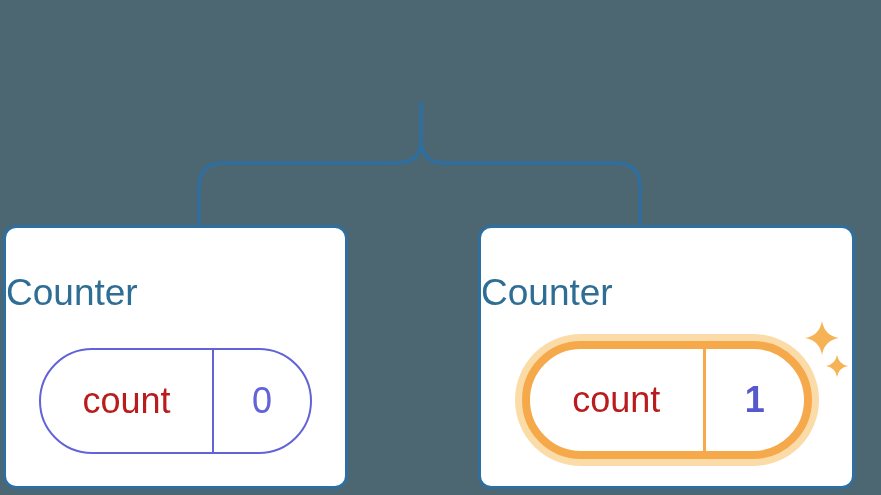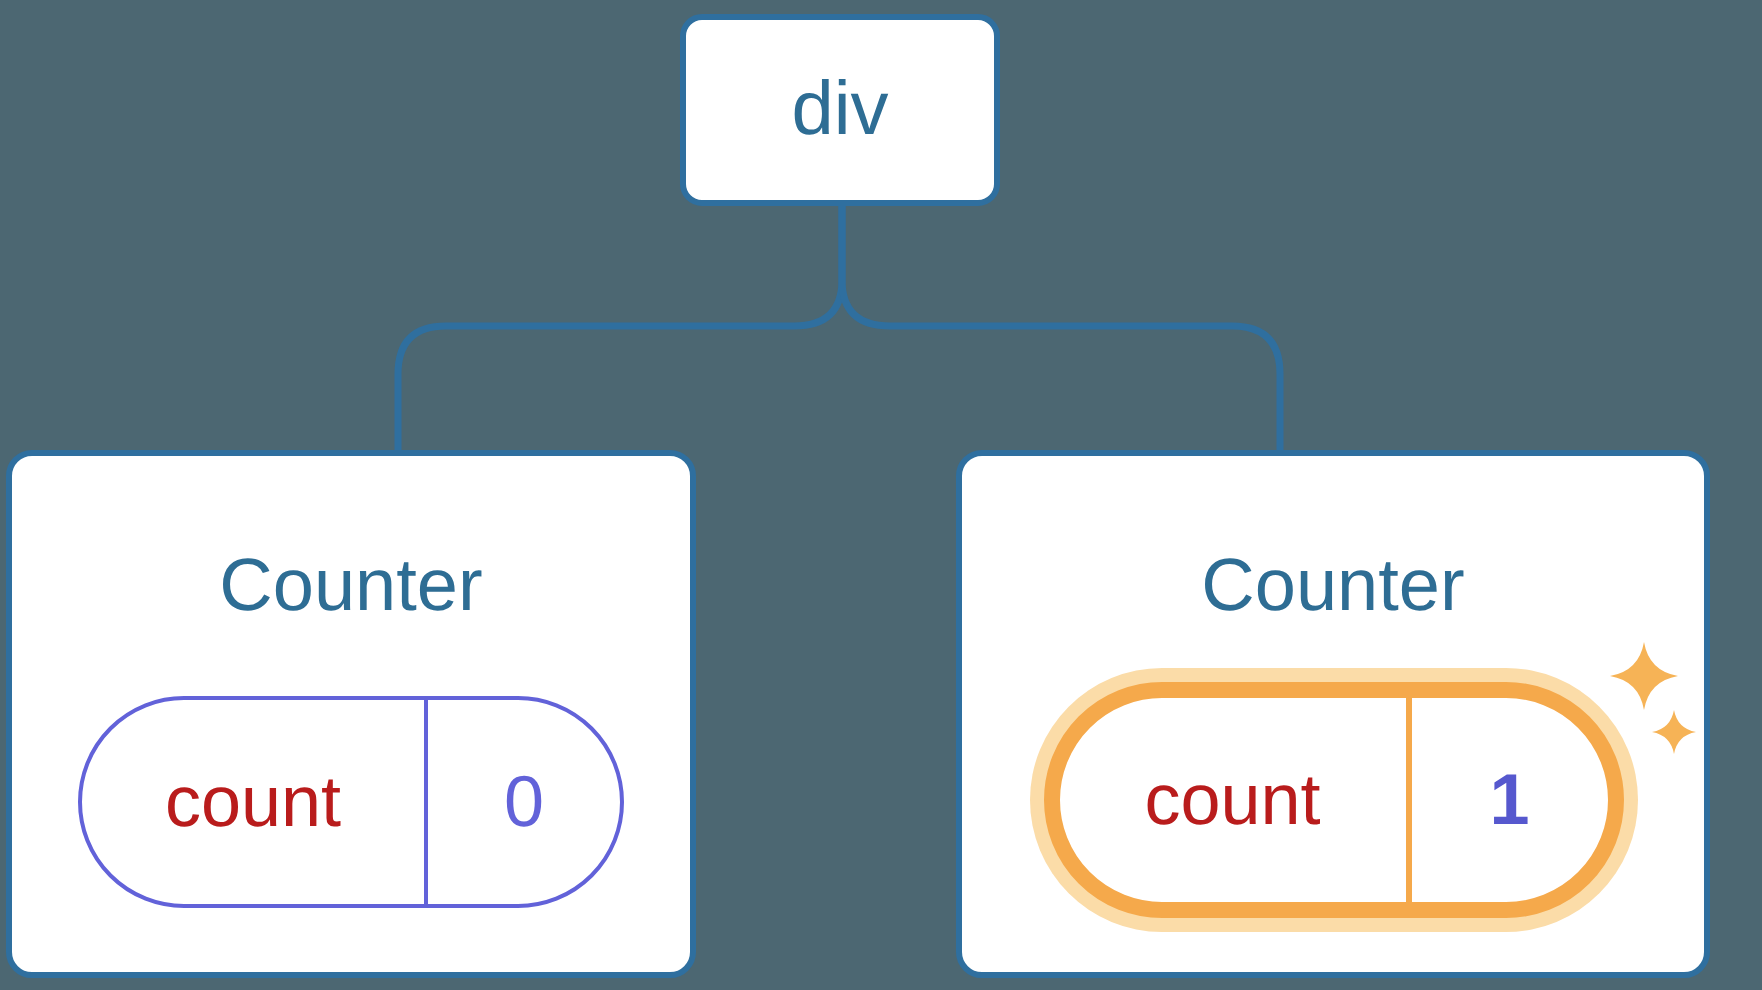--- a/index.html
+++ b/index.html
@@ -41,21 +41,21 @@
     border: 3px solid #2F6F9F;
     border-radius: 13px;
     z-index: 2;
   }
   .card-left  { left: 3px;   width: 345px; }
   .card-right { left: 478px; width: 377px; }
   .card-title {
     margin-top: 44px;
     height: 42px;
     line-height: 42px;
-    text-align: center;
+    text-align: left;
     font-size: 37px;
     color: #2E6D94;
   }
   .pill {
     display: flex;
     box-sizing: border-box;
     margin: 0 auto;
     background: #ffffff;
   }
   .pill-plain {
@@ -104,23 +104,20 @@
 </head>
 <body>
 
 <div class="stage">
 
   <svg class="connectors" viewBox="0 0 881 495" fill="none">
     <path d="M421 102 L421 140 Q421 163 397 163 L223 163 Q199 163 199 187 L199 227" stroke-width="3.5" fill="none" stroke="#2F6F9F"></path>
     <path d="M421 102 L421 140 Q421 163 445 163 L616 163 Q640 163 640 187 L640 227" stroke-width="3.5" fill="none" stroke="#2F6F9F"></path>
   </svg>
 
-  <div class="node-root">
-    <span>div</span>
-  </div>
 
   <div class="card card-left">
     <div class="card-title">Counter</div>
     <div class="pill pill-plain">
       <div class="pill-key">count</div>
       <div class="pill-value">0</div>
     </div>
   </div>
 
   <div class="card card-right">

